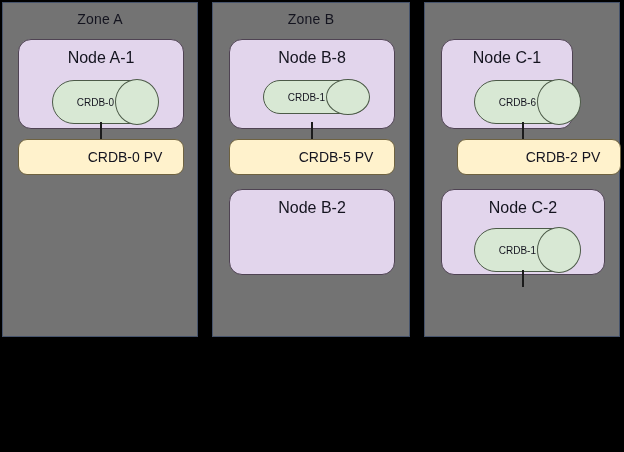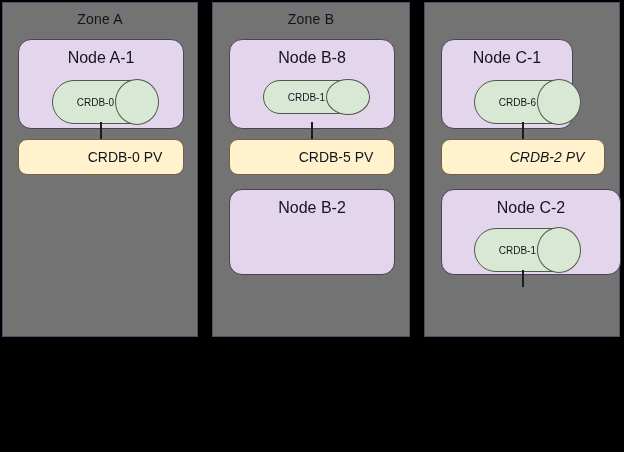--- a/index.html
+++ b/index.html
@@ -89,25 +89,25 @@
       <div class="node-title">Node C-1</div>
       <div class="cyl" style="left:32px;top:40px;width:106px;height:44px;">
         <div class="cyl-body"></div>
         <div class="cyl-cap"></div>
         <div class="cyl-label">CRDB-6</div>
       </div>
     </div>
 
     <div class="link" style="left:97px;top:119px;height:17px;"></div>
 
-    <div class="pv" style="left:16px;top:136px;width:164px;height:36px;font-style:italic;">
+    <div class="pv" style="left:32px;top:136px;width:164px;height:36px;">
       <span class="pv-label">CRDB-2 PV</span>
     </div>
 
-    <div class="node" style="left:16px;top:186px;width:180px;height:86px;">
+    <div class="node" style="left:16px;top:186px;width:164px;height:86px;">
       <div class="node-title">Node C-2</div>
       <div class="cyl" style="left:32px;top:38px;width:106px;height:44px;">
         <div class="cyl-body"></div>
         <div class="cyl-cap"></div>
         <div class="cyl-label">CRDB-1</div>
       </div>
     </div>
 
     <div class="link" style="left:97px;top:267px;height:17px;"></div>
 

